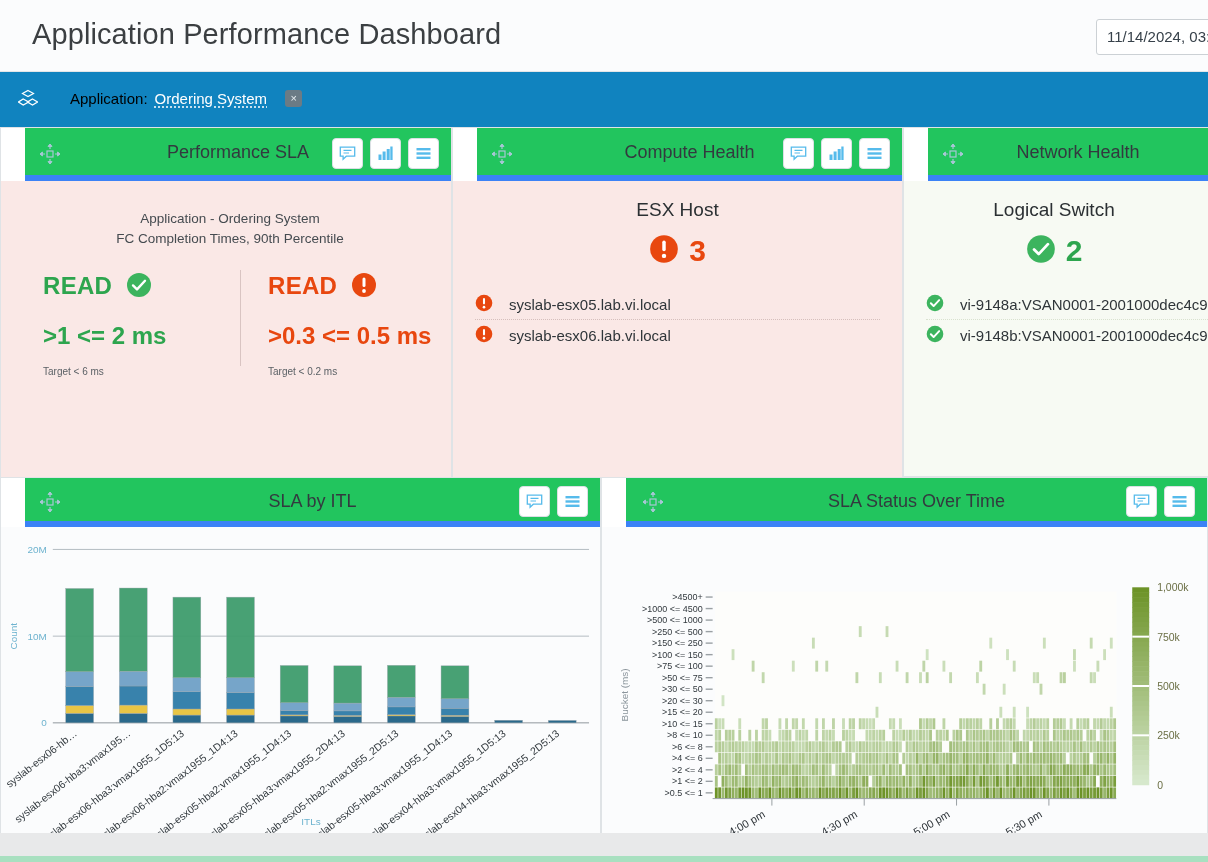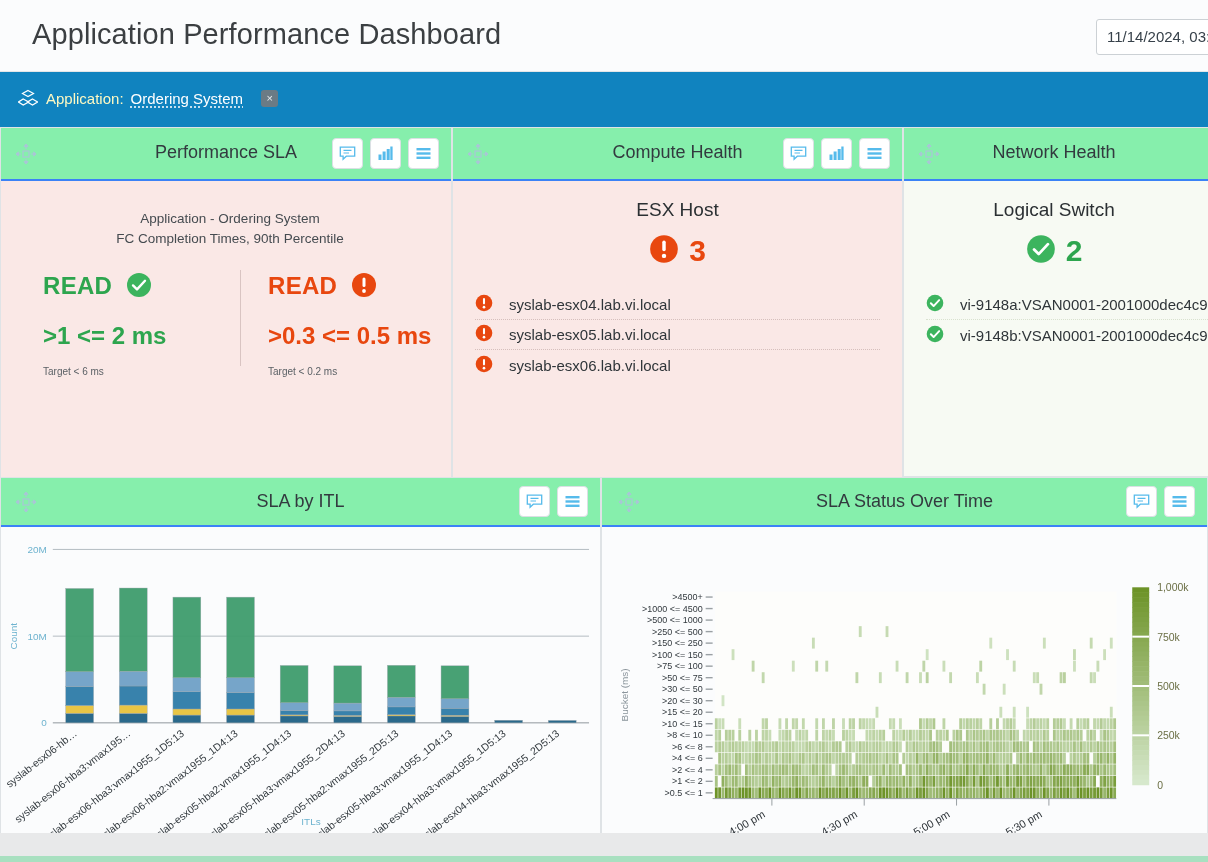--- a/index.html
+++ b/index.html
@@ -26,35 +26,35 @@
     font-size:15px; color:#37414a; padding:8px 10px; white-space:nowrap; overflow:hidden;
   }
 
   
   .filterbar {
     position:absolute; left:0; top:72px; width:1208px; height:55px;
     background:#1083bf; color:#fff;
   }
   .filter-inner { position:absolute; left:18px; top:16px; display:flex; align-items:center; }
   .cube-icon { width:20px; height:20px; margin-right:8px; position:relative; top:1px; }
-  .filter-label { font-size:15px; color:#fef9c3; }
+  .filter-label { font-size:15px; color:#000000;margin-left:24px; }
   .filter-value {
     font-size:15px; color:#ffffff; margin-left:7px;
     text-decoration:underline; text-decoration-style:dotted; text-underline-offset:3px;
   }
   .filter-x {
     margin-left:18px; width:17px; height:17px; border-radius:3px;
     background:#6b7b85; color:#e7edf1; font-size:11px; line-height:17px;
     text-align:center; cursor:pointer;
   }
 
   
   .panel { position:absolute; background:#fff; border:1px solid #dfe3e6; }
   .panel-head {
-    position:relative; height:53px; background:#86efac; border-bottom:2px solid #3b82f6;
+    position:relative; height:53px; background:#22c55e; border-bottom:6px solid #3b82f6;margin-left:24px;
   }
   .panel-title {
     position:absolute; left:0; right:0; top:14px; text-align:center;
     font-size:18px; color:#333a3f; font-weight:400;
   }
   .move-handle { position:absolute; left:14px; top:15px; width:22px; height:22px; cursor:move; }
   .head-icons { position:absolute; right:12px; top:10px; display:flex; gap:7px; }
   .hicon {
     width:31px; height:31px; border:1px solid #dbe0e4; border-radius:4px;
     background:#fff; display:flex; align-items:center; justify-content:center; cursor:pointer;
@@ -261,30 +261,20 @@
         <span>
           <svg width="30" height="30" viewBox="0 0 26 26">
               <circle cx="13" cy="13" r="12" fill="#e8470f"></circle>
           <rect x="11.5" y="5.6" width="3" height="9.4" rx="1.5" fill="#fff"></rect>
               <circle cx="13" cy="19" r="1.9" fill="#fff"></circle>
             </svg>
         </span>
         <span class="hh-num bad">3</span>
       </div>
       <div class="hh-list">
-        <div class="hh-row">
-          <span>
-            <svg width="18" height="18" viewBox="0 0 26 26">
-                <circle cx="13" cy="13" r="12" fill="#e8470f"></circle>
-            <rect x="11.5" y="5.6" width="3" height="9.4" rx="1.5" fill="#fff"></rect>
-                <circle cx="13" cy="19" r="1.9" fill="#fff"></circle>
-              </svg>
-          </span>
-          <span>syslab-esx04.lab.vi.local</span>
-        </div>
         <div class="hh-row">
           <span>
             <svg width="18" height="18" viewBox="0 0 26 26">
                 <circle cx="13" cy="13" r="12" fill="#e8470f"></circle>
             <rect x="11.5" y="5.6" width="3" height="9.4" rx="1.5" fill="#fff"></rect>
                 <circle cx="13" cy="19" r="1.9" fill="#fff"></circle>
               </svg>
           </span>
           <span>syslab-esx05.lab.vi.local</span>
         </div>

